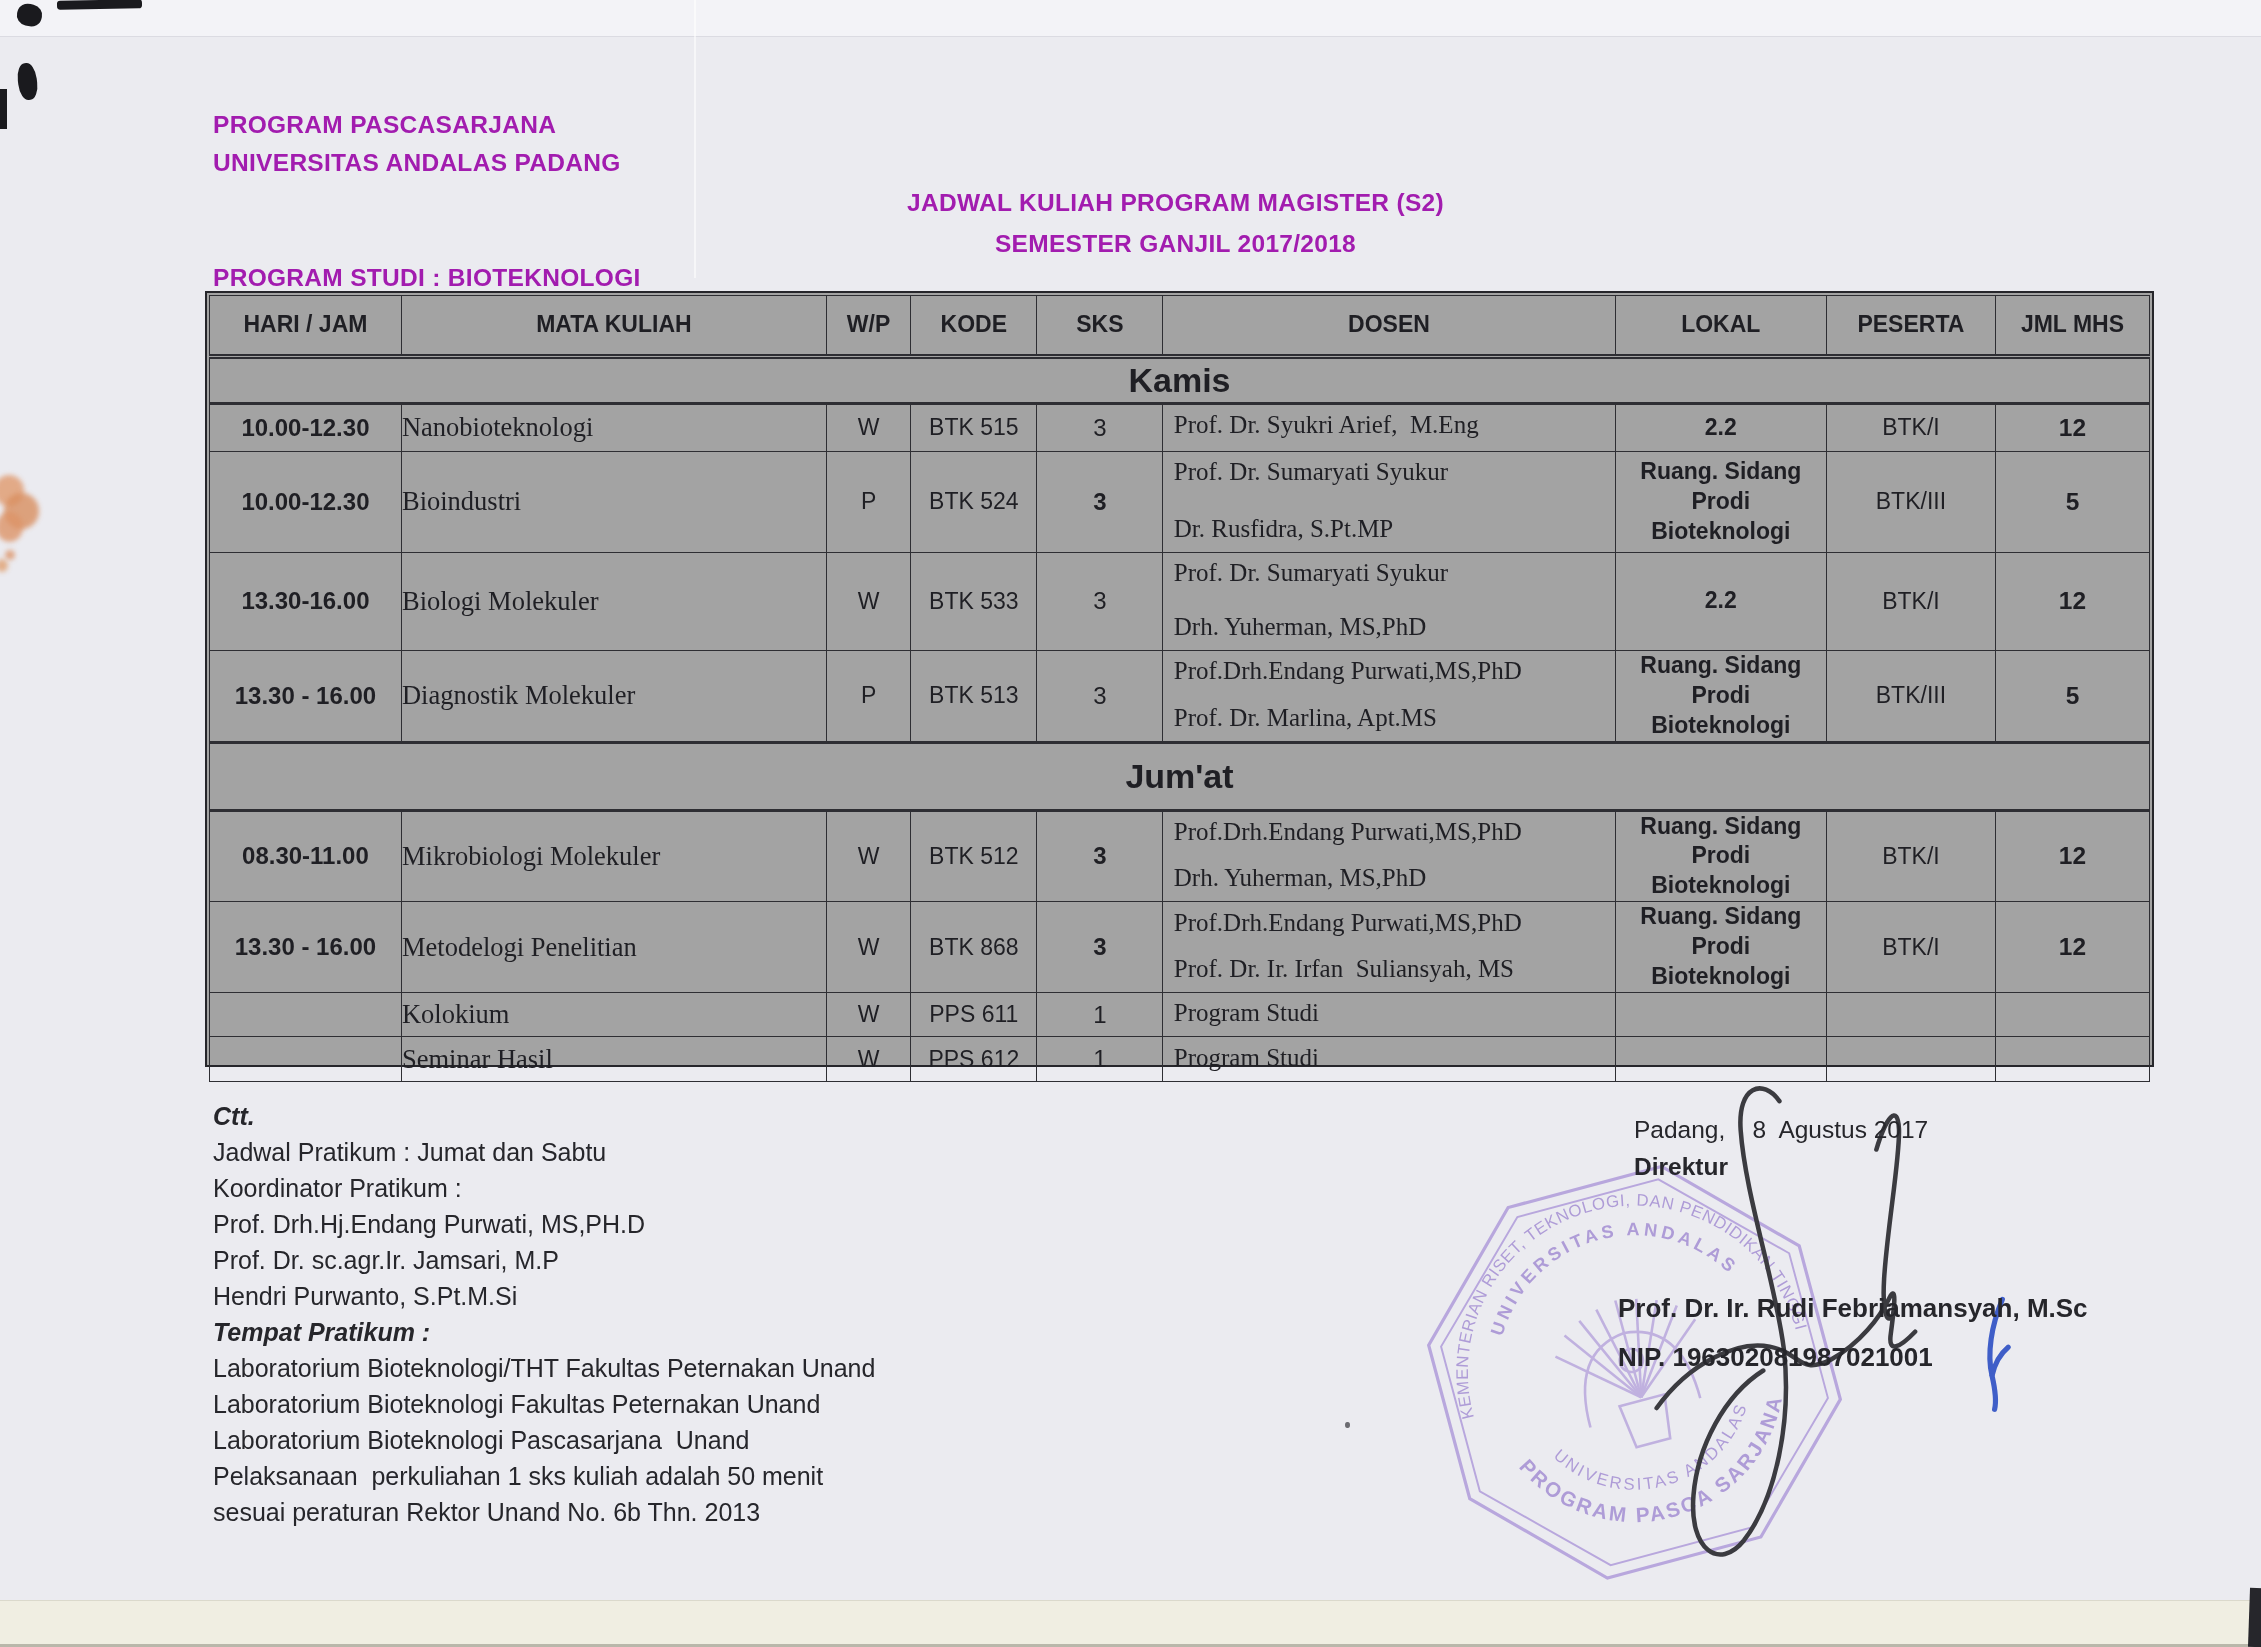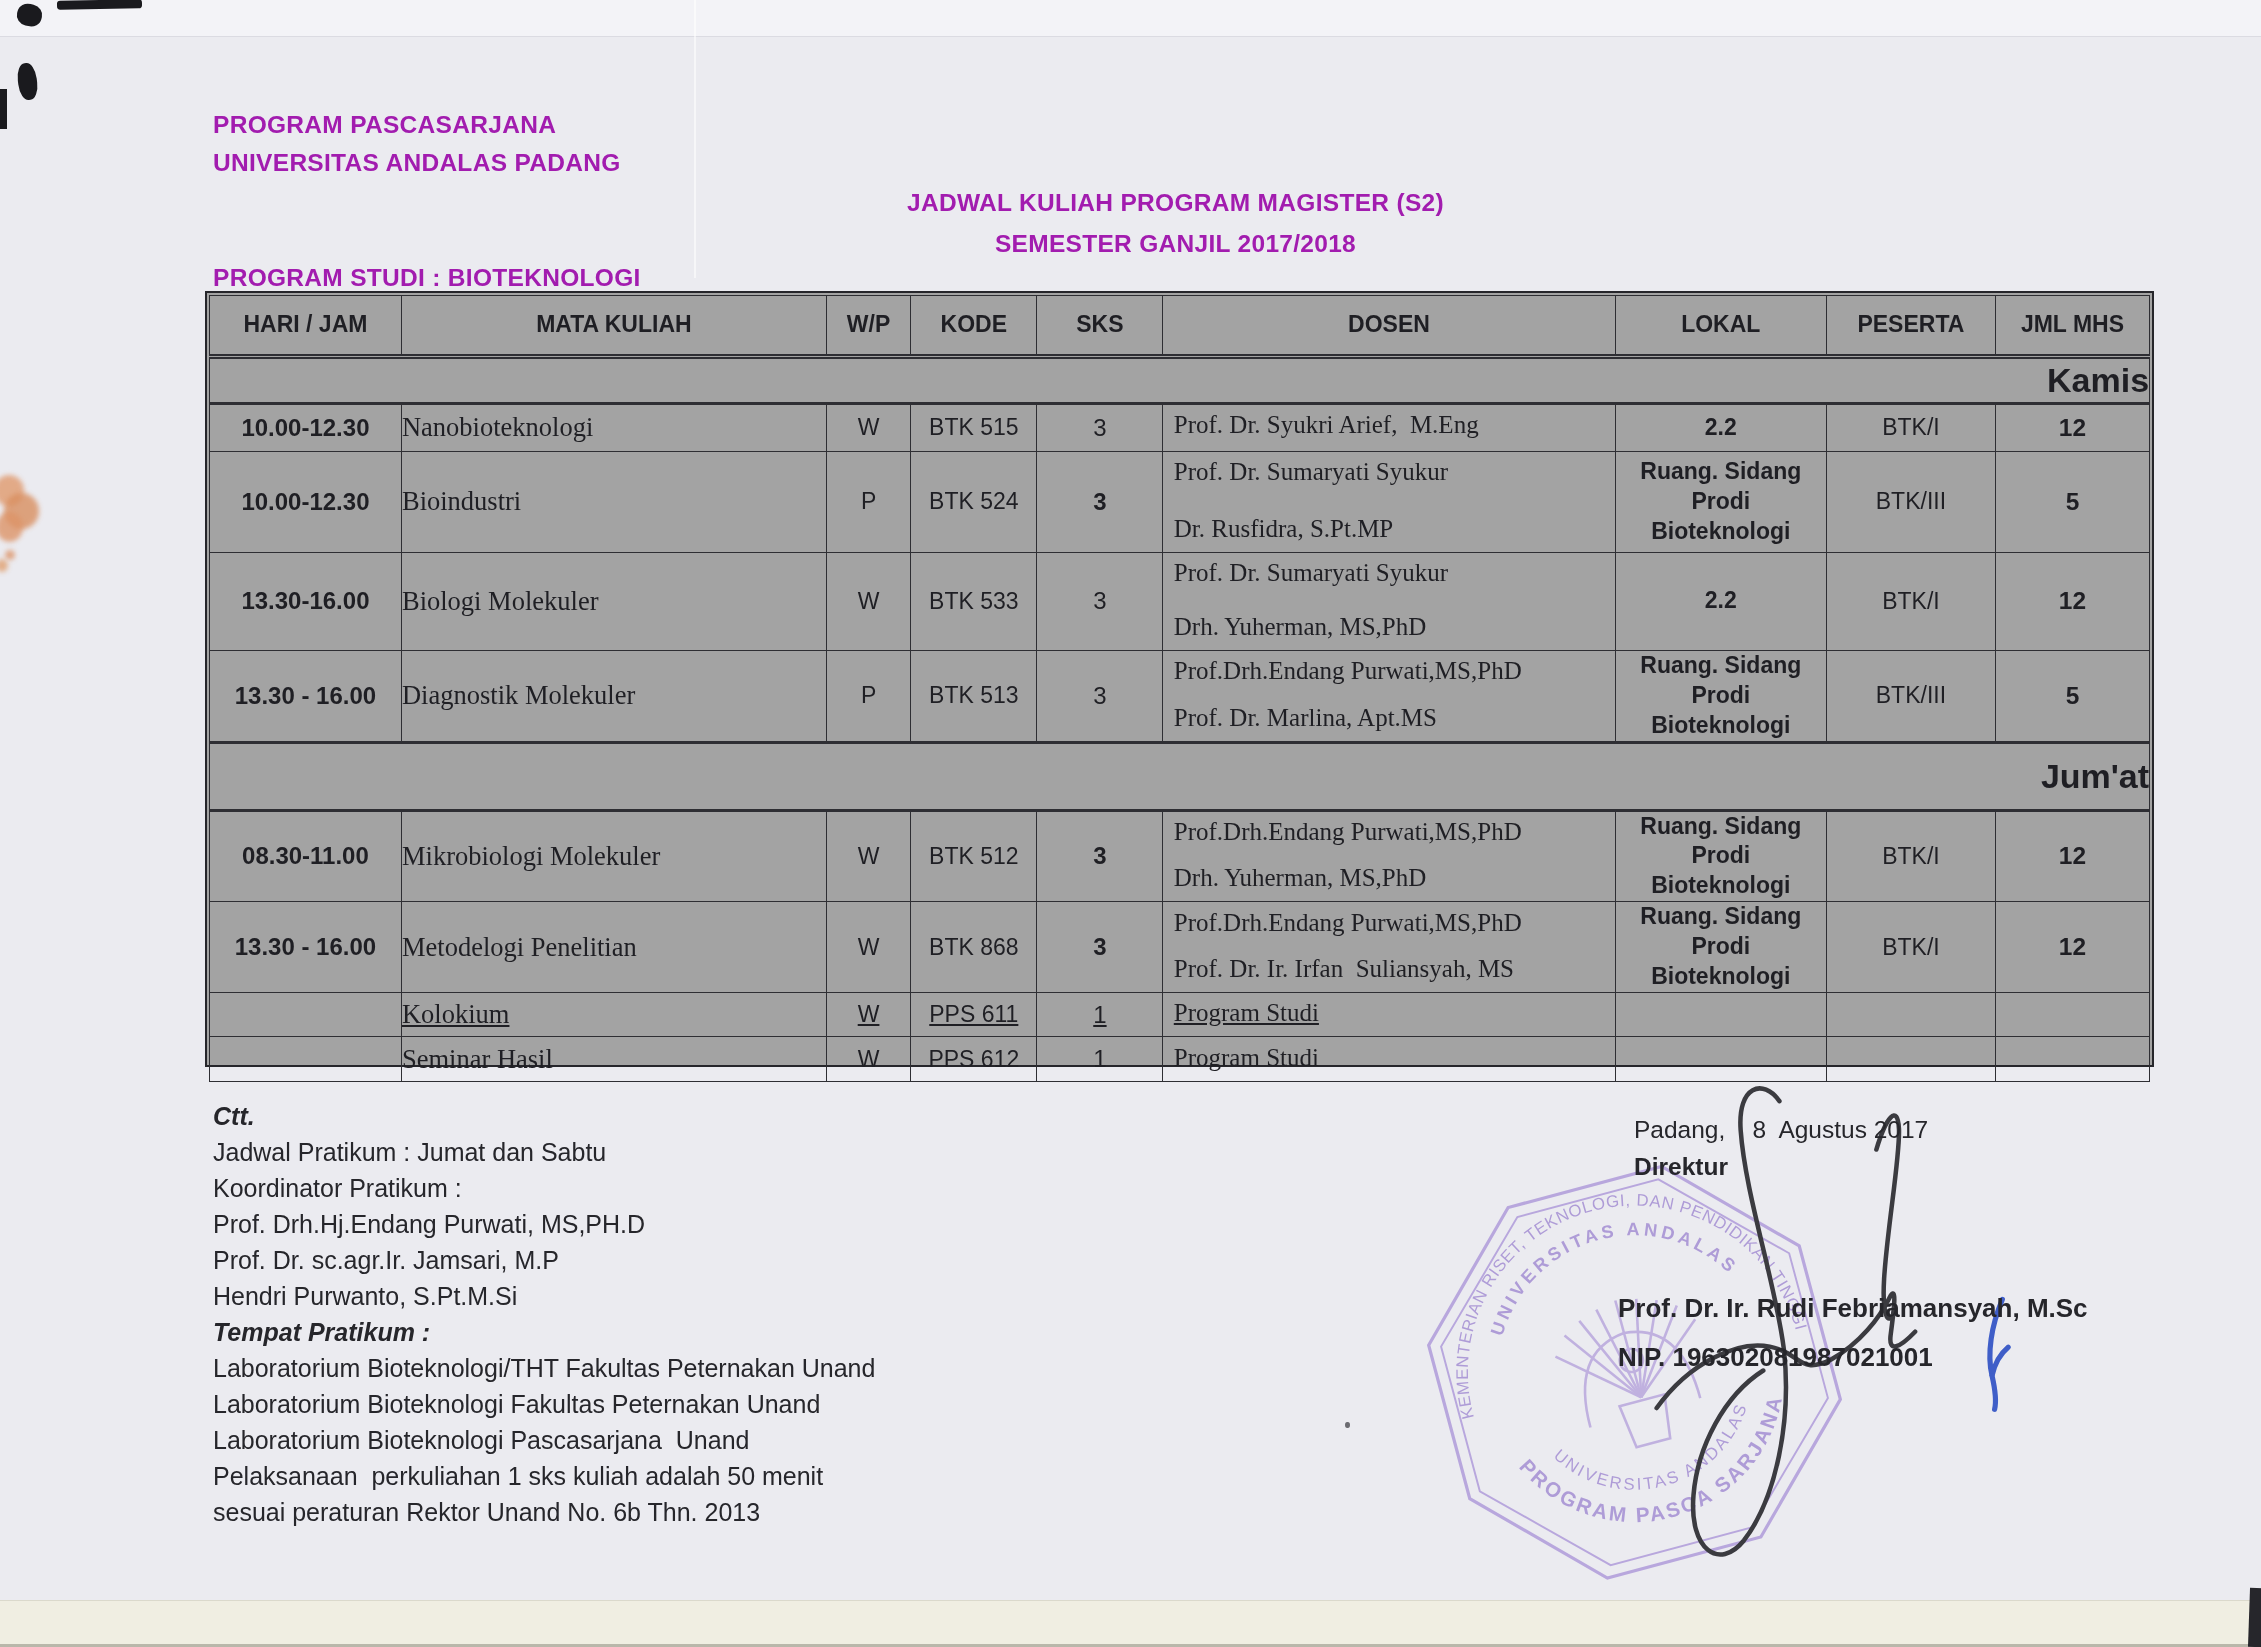--- a/index.html
+++ b/index.html
@@ -28,21 +28,21 @@
   .org2{left:213px;top:149px;}
   .titlewrap{position:absolute;left:762px;top:189px;width:827px;text-align:center;}
   .titlewrap .t2{margin-top:13px;}
   .prodi{left:213px;top:264px;}
 
   .table-frame{position:absolute;left:205px;top:291px;width:1949px;height:776px;border:2.6px solid #26262b;padding:1.9px;box-sizing:border-box;background:#a3a3a3;}
   table.sched{border-collapse:collapse;table-layout:fixed;width:100%;height:100%;}
   table.sched th,table.sched td{border:1.9px solid #2e2e33;overflow:hidden;padding:0;vertical-align:middle;}
   table.sched th{font-size:23px;font-weight:bold;text-align:center;}
   thead th{border-bottom:5.8px double #2e2e33 !important;}
-  tr.band td{font-size:34px;font-weight:bold;text-align:right;border-top-width:3.2px;border-bottom-width:3.2px;}
+  tr.band td{font-size:34px;font-weight:bold;text-align:center;border-top-width:3.2px;border-bottom-width:3.2px;}
   .bold{font-weight:bold;}
   .time{font-size:24px;font-weight:bold;text-align:center;}
   .course{font-family:"Liberation Serif",serif;font-size:26.5px;padding-left:9px;}
   .plain{font-size:23px;text-align:center;}
   .sks{font-size:24px;text-align:center;}
   .dosenbox{display:flex;flex-direction:column;justify-content:space-between;height:100%;box-sizing:border-box;padding:6.5px 0 9px 10.3px;font-family:"Liberation Serif",serif;font-size:25px;}
   .dosenbox.single{}
   .dosen-line{white-space:pre;}
   .lokal{font-size:23px;font-weight:bold;text-align:center;line-height:1.3;}
   .jml{font-size:24.5px;font-weight:bold;text-align:center;}
@@ -230,21 +230,21 @@
               </div>
             </td>
           <td class="lokal">
             <div>Ruang. Sidang Prodi</div>
             <div>Bioteknologi</div>
             </td>
           <td class="plain">BTK/I</td>
           <td class="jml">12</td>
         </tr>
 
-        <tr style="height:39px;text-decoration:underline;">
+        <tr style="height:39px;">
           <td class="time"></td>
           <td class="course">Kolokium</td>
           <td class="plain">W</td>
           <td class="plain">PPS 611</td>
           <td class="sks">1</td>
           <td>
               <div class="dosenbox single">
                 <span class="dosen-line">Program Studi</span>
               </div>
             </td>

